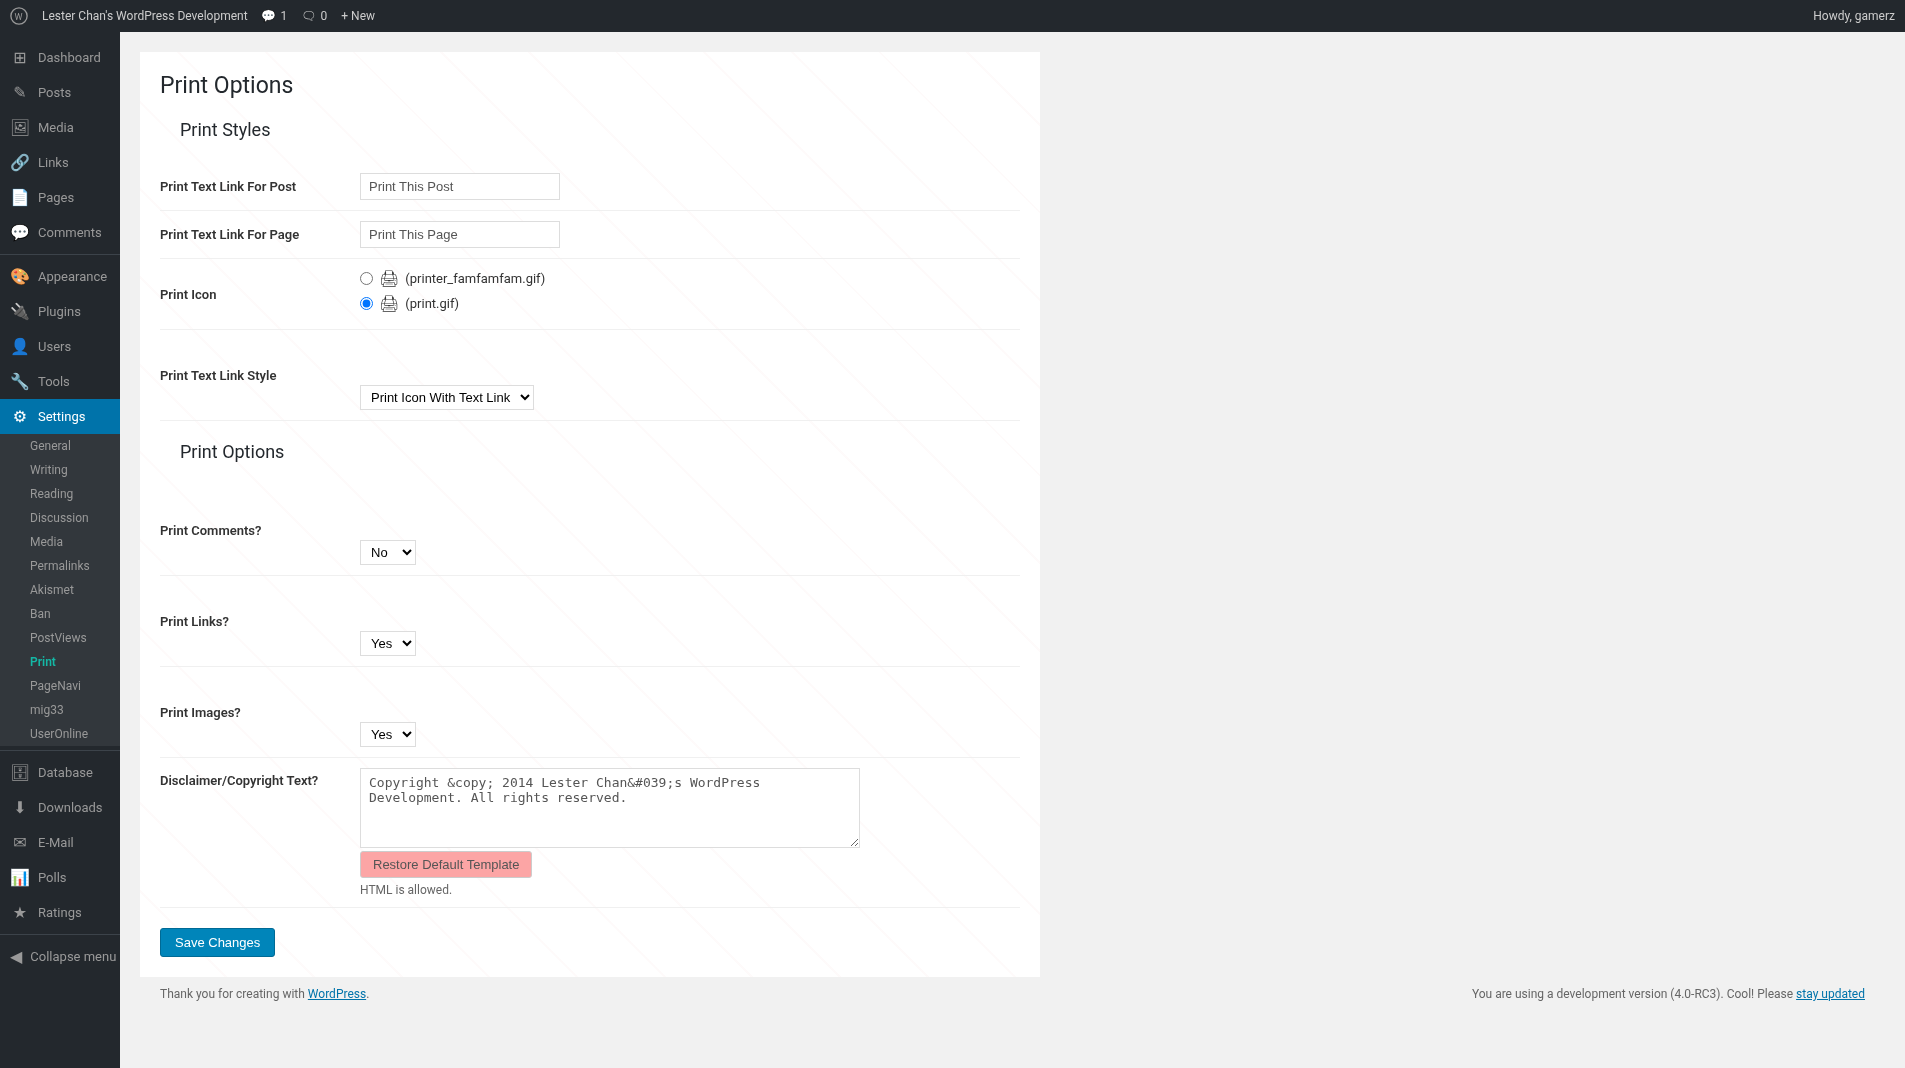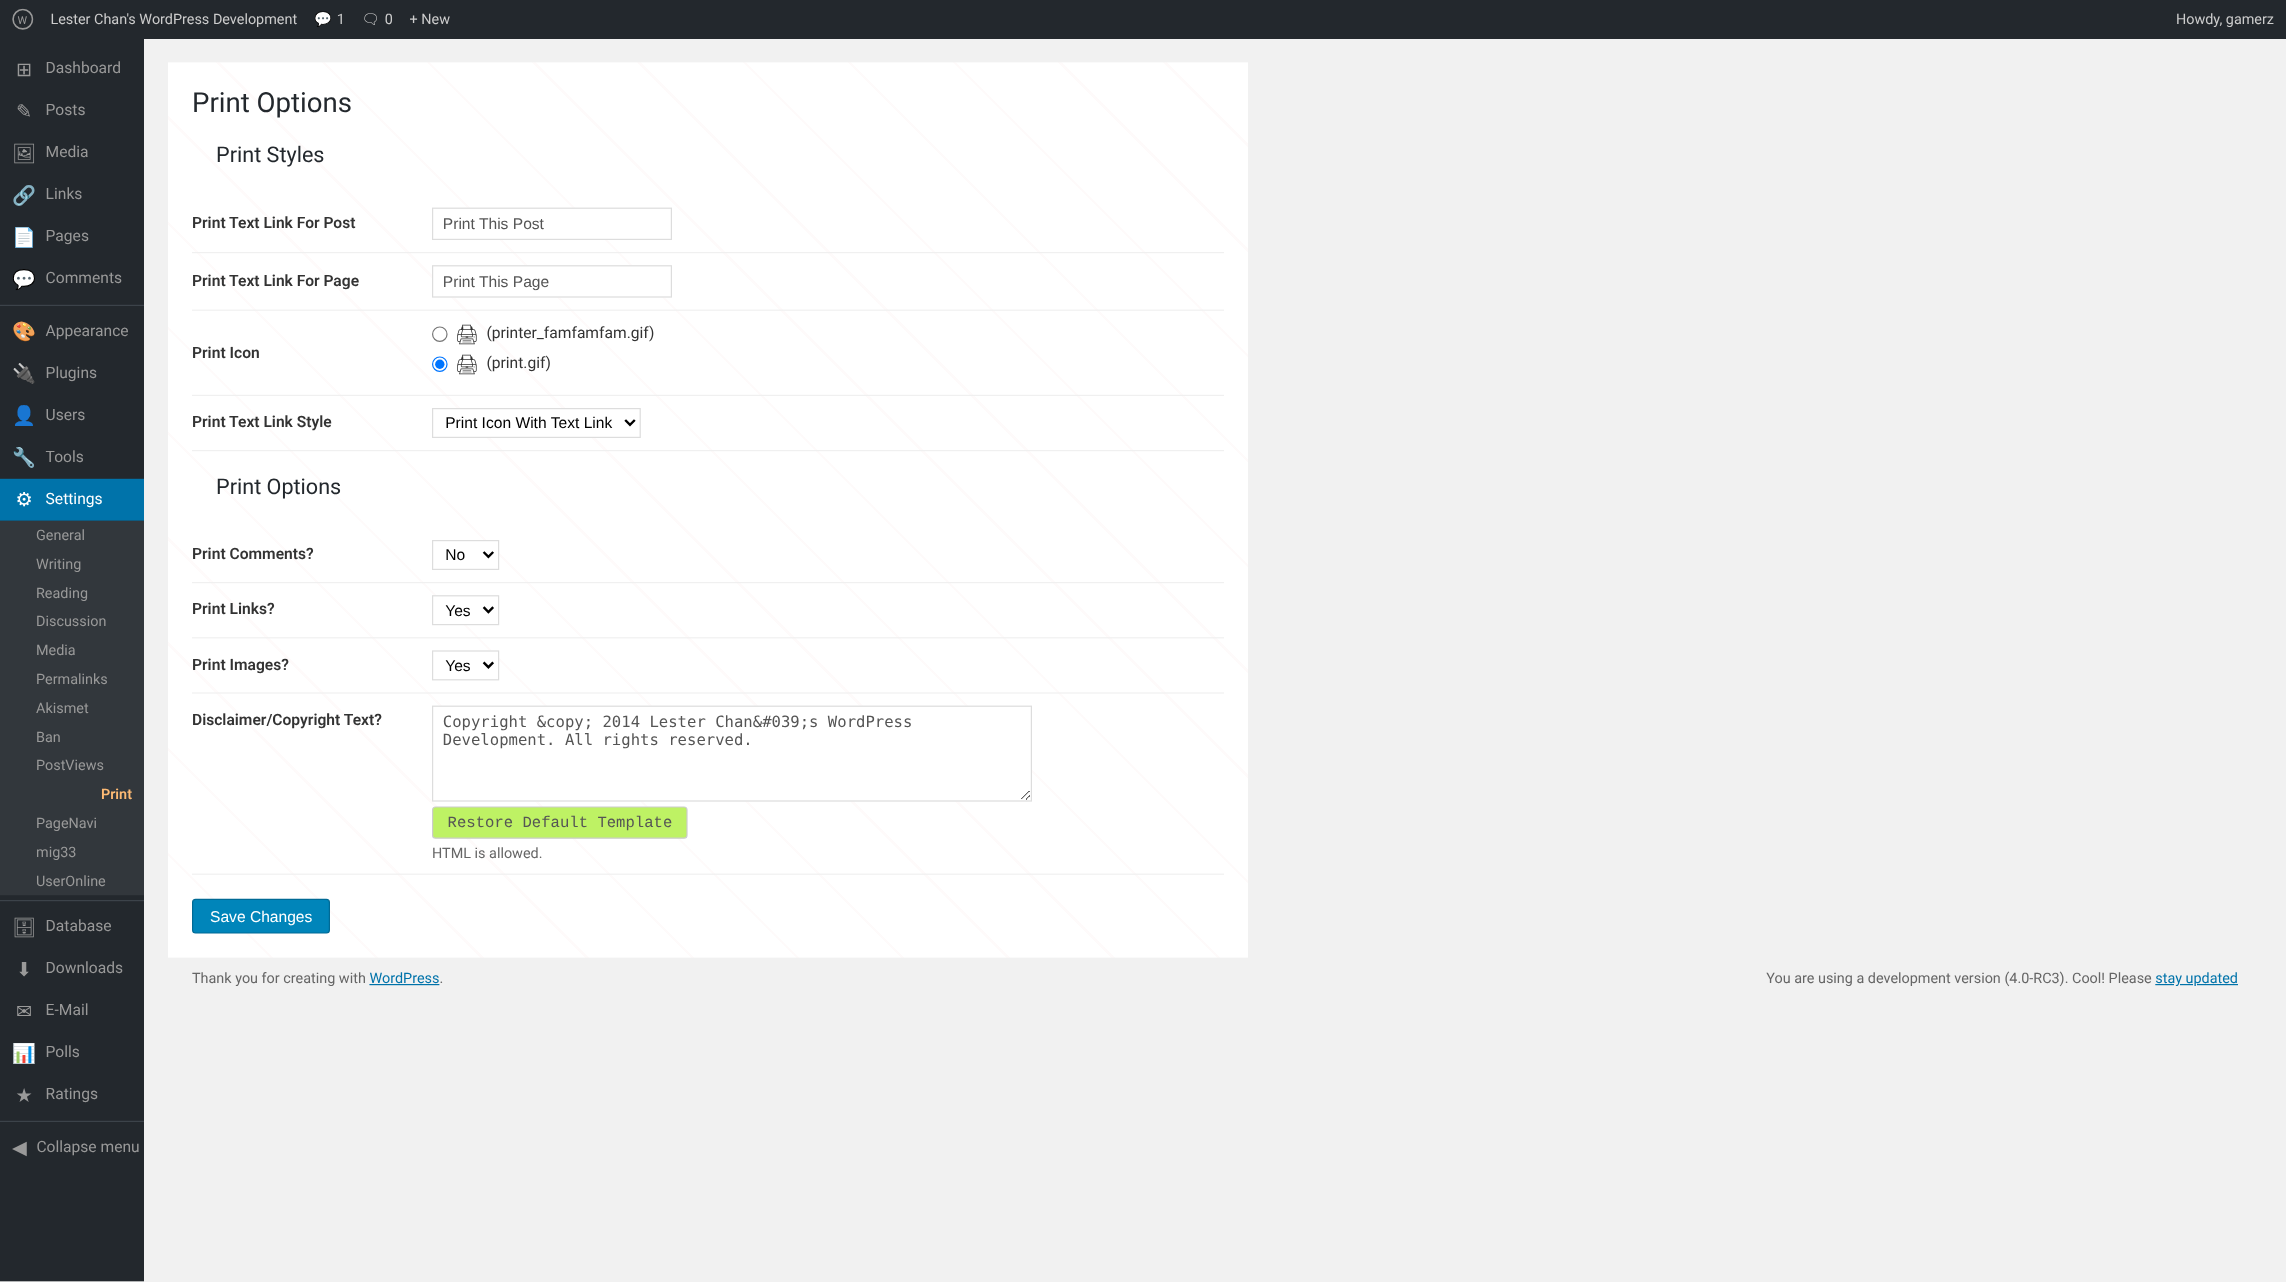--- a/index.html
+++ b/index.html
@@ -51,21 +51,21 @@
 
     
     .submenu { background: #32373c; }
     .submenu-item {
       display: block;
       padding: 5px 10px 5px 30px;
       color: #999;
       cursor: pointer;
       font-size: 12px;
     }
-    .submenu-item.current { color: #fdba74; font-weight: 600; text-align: right; }
+    .submenu-item.current { color: #14b8a6; font-weight: 600; }
 
     
     #wpcontent {
       flex: 1;
       padding: 20px 20px 20px 20px;
       background: #f1f1f1;
     }
     .wrap { background: #fff; padding: 20px; max-width: 900px; position: relative; }
 
     .page-title {
@@ -104,20 +104,21 @@
       width: 200px;
       color: #555;
     }
 
     select {
       border: 1px solid #ddd;
       padding: 3px 6px;
       font-size: 13px;
       background: #fff;
       cursor: pointer;
+      margin-top: 45px;
     }
 
     textarea {
       border: 1px solid #ddd;
       padding: 6px 8px;
       font-size: 13px;
       width: 500px;
       height: 80px;
       color: #555;
       resize: vertical;
@@ -133,28 +134,27 @@
       background: #0085ba;
       border: 1px solid #006a95;
       color: #fff;
       padding: 6px 14px;
       font-size: 13px;
       cursor: pointer;
       border-radius: 3px;
     }
 
     .button-secondary {
-      background: #bef264;
+      background: #fca5a5;
       border: 1px solid #ccc;
       color: #555;
       padding: 5px 12px;
       font-size: 13px;
       cursor: pointer;
       border-radius: 3px;
-      font-family: Liberation Mono, monospace;
     }
 
     
     .watermark-bg {
       position: absolute;
       top: 0; left: 0; right: 0; bottom: 0;
       opacity: 0.06;
       background-image: repeating-linear-gradient(
         45deg,
         transparent,

